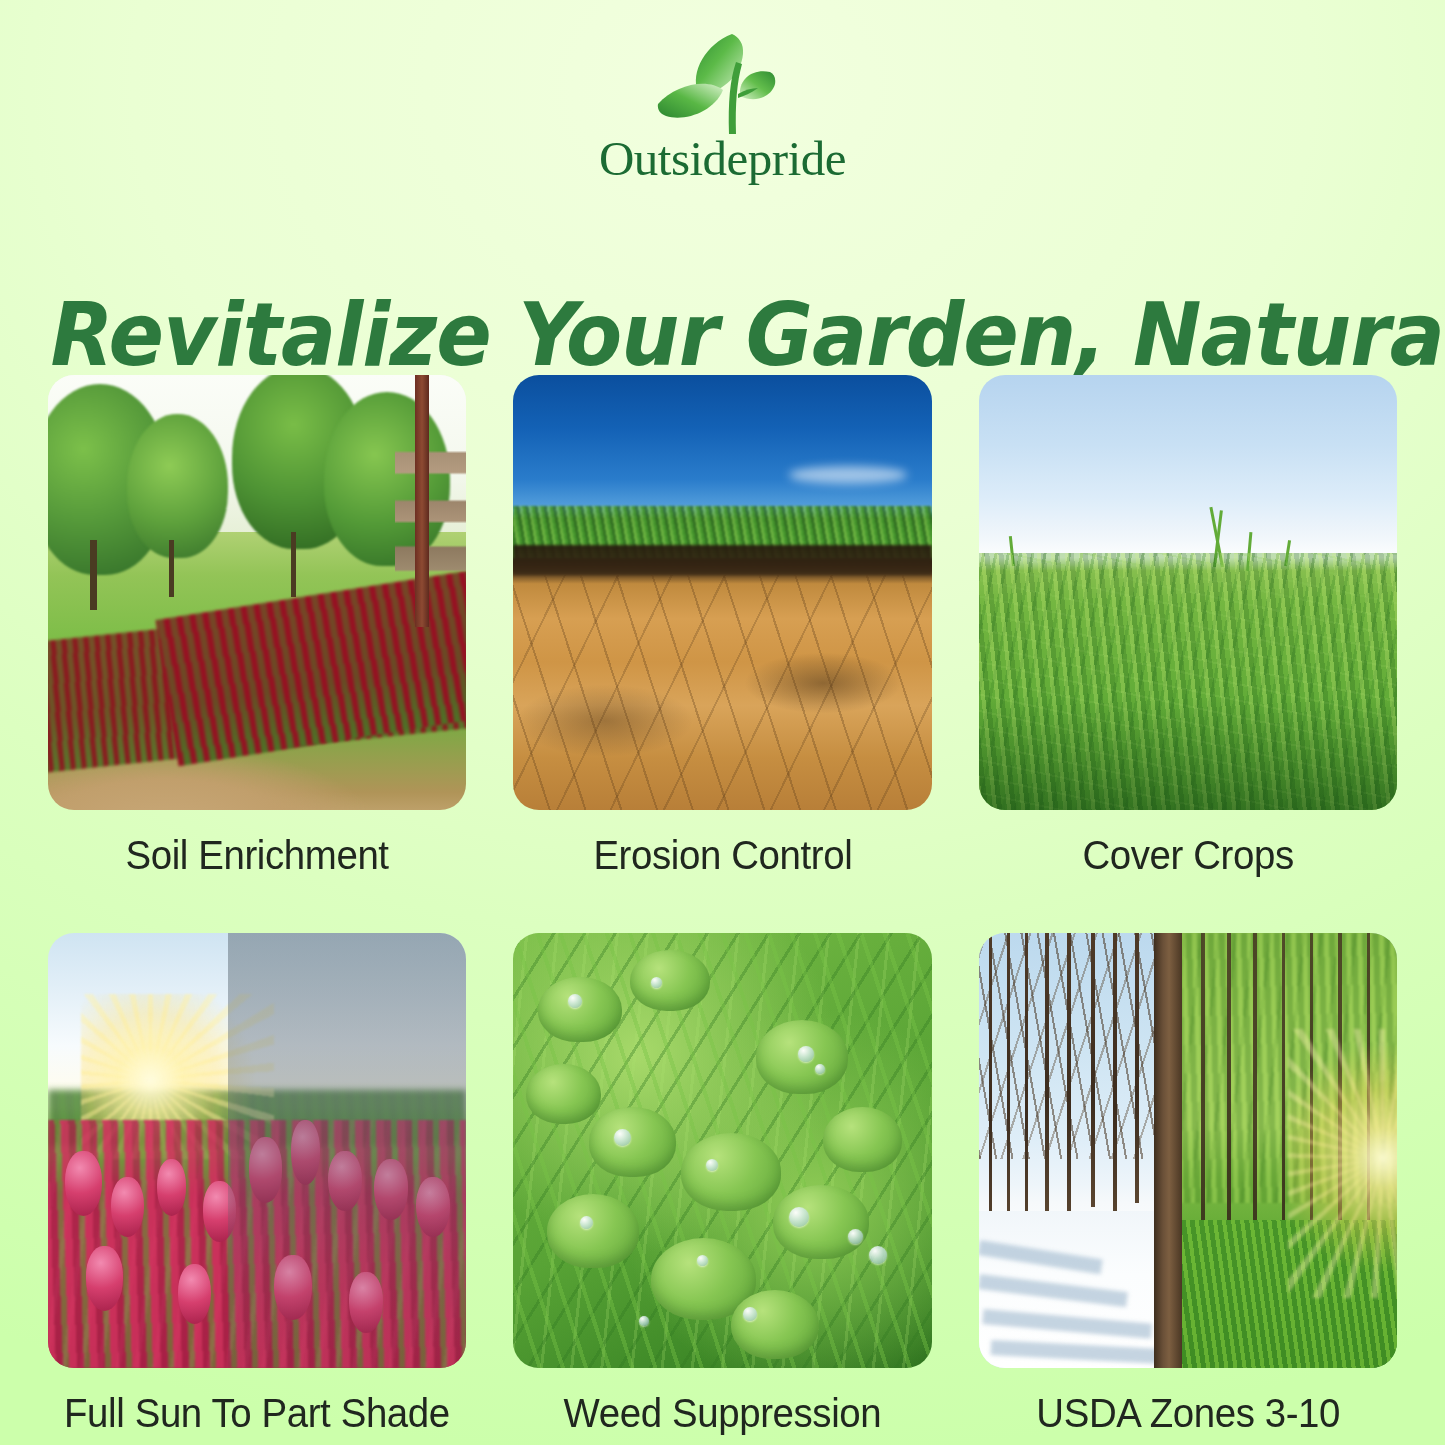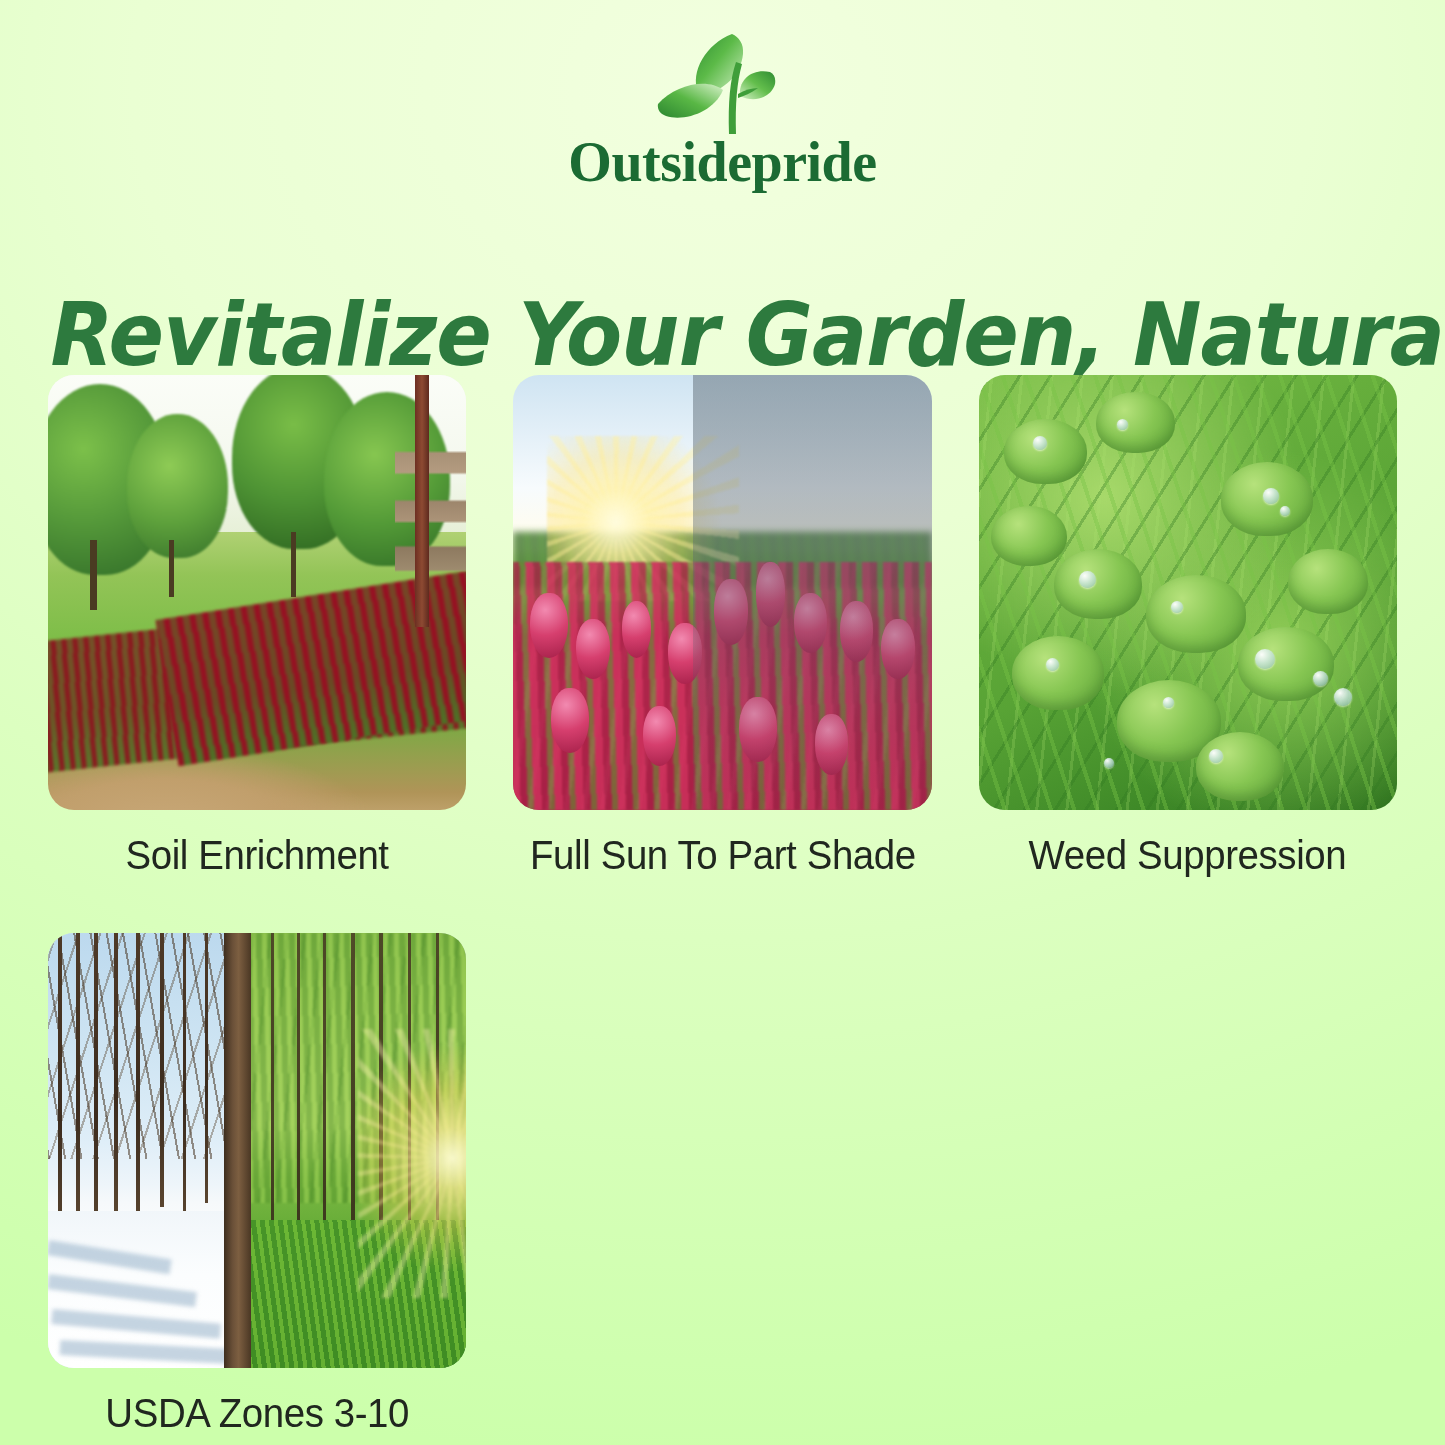--- a/index.html
+++ b/index.html
@@ -35,22 +35,22 @@
     align-items: center;
   }
   .logo-mark {
     width: 150px;
     height: 112px;
     display: block;
   }
   .logo-word {
     margin-top: -6px;
     font-family: "Liberation Serif", "DejaVu Serif", serif;
-    font-weight: 700;
-    font-size: 56px;
+    font-weight: 400;
+    font-size: 49px;
     letter-spacing: -0.5px;
     color: #1b6b33;
     line-height: 1;
   }
 
   
   .headline {
     position: absolute;
     top: 228px;
     left: 0;
@@ -404,21 +404,42 @@
           <div class="trunk tr2"></div>
           <div class="trunk tr3"></div>
         <div class="clover-band"></div>
         <div class="clover-band2"></div>
         <div class="gate"></div>
         <div class="gate-post"></div>
       </div>
       <div class="caption">Soil Enrichment</div>
     </div>
 
-
+    <div class="cell">
+      <div class="photo p-erosion">
+        <div class="cloud"></div>
+        <div class="grassline"></div>
+        <div class="darkband"></div>
+        <div class="cracks"></div>
+      </div>
+      <div class="caption">Erosion Control</div>
+    </div>
+
+    <div class="cell">
+      <div class="photo p-cover">
+        <div class="blade b1"></div>
+          <div class="blade b2"></div>
+          <div class="blade b3"></div>
+        <div class="blade b4"></div>
+          <div class="blade b5"></div>
+        <div class="foliage"></div>
+        <div class="dkbot"></div>
+      </div>
+      <div class="caption">Cover Crops</div>
+    </div>
 
     <div class="cell">
       <div class="photo p-sun">
         <div class="treeline"></div>
         <div class="sunburst"></div>
         <div class="flowers"></div>
         <div class="bloom" style="left:4%;  top:50%; width:9%;  height:15%;"></div>
         <div class="bloom" style="left:15%; top:56%; width:8%;  height:14%;"></div>
         <div class="bloom" style="left:26%; top:52%; width:7%;  height:13%;"></div>
         <div class="bloom" style="left:37%; top:57%; width:8%;  height:14%;"></div>

